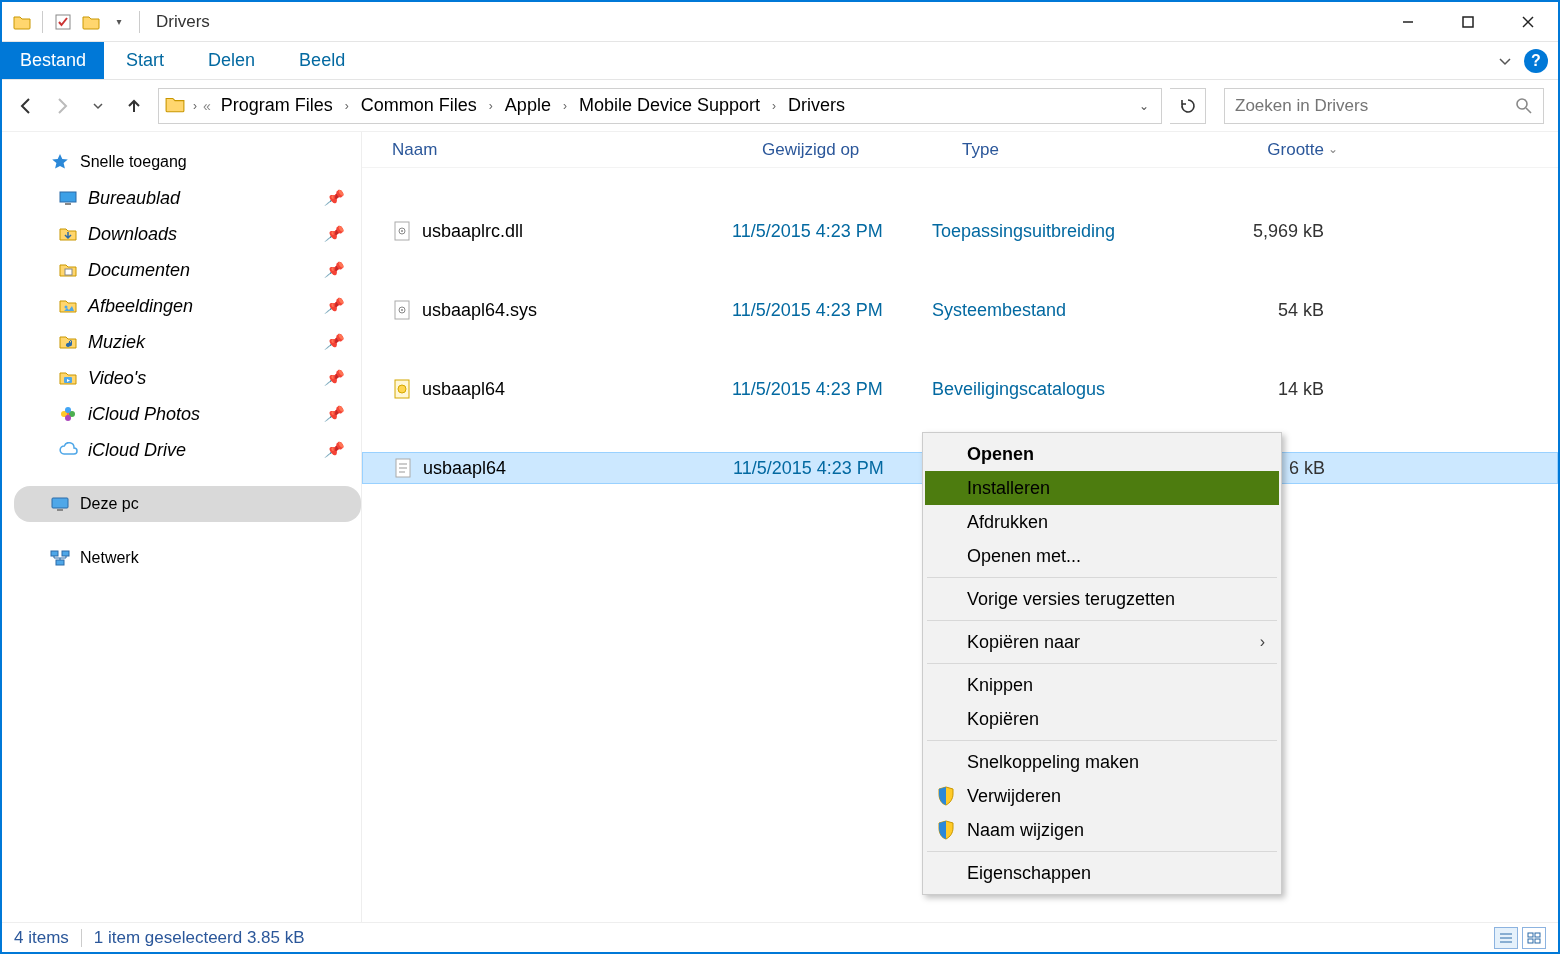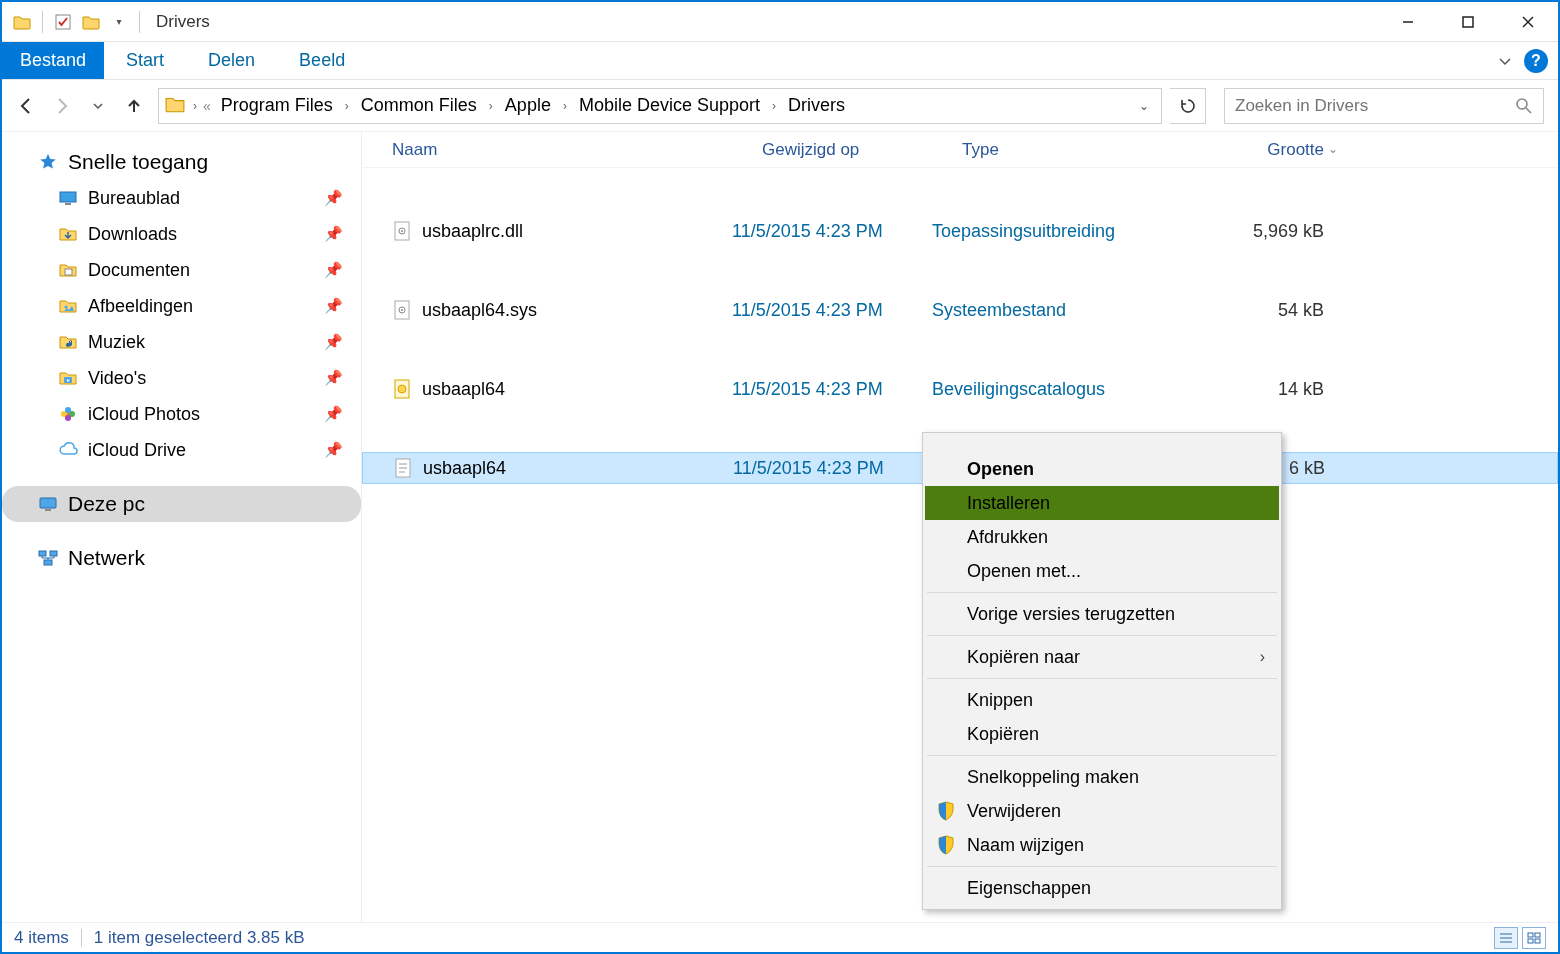--- a/index.html
+++ b/index.html
@@ -23,44 +23,44 @@
   .nav .breadcrumb .foldericon { width: 22px; height: 22px; }
   .nav .breadcrumb .crumb { padding: 0 6px; white-space: nowrap; font-size: 18px; }
   .nav .breadcrumb .sep { color: #666; font-size: 12px; padding: 0 2px; }
   .nav .breadcrumb .bcspacer { flex: 1; }
   .nav .refresh { width: 36px; height: 36px; border: 1px solid #d0d0d0; border-left: none; display: flex; align-items: center; justify-content: center; }
   .nav .search { width: 320px; height: 36px; border: 1px solid #d0d0d0; margin-left: 14px; display: flex; align-items: center; padding: 0 10px; color: #888; font-size: 17px; margin-right: 6px; }
   .nav .search .sinput { flex: 1; border: none; outline: none; font-size: 17px; color: #888; background: transparent; }
   .body { display: flex; height: calc(100% - 40px - 38px - 52px - 30px); }
   .sidebar { width: 360px; border-right: 1px solid #eee; padding-top: 12px; }
   .sidebar .item { height: 36px; display: flex; align-items: center; padding-left: 36px; font-size: 18px; position: relative; }
-  .sidebar .item.hdr { padding-left: 36px; font-size: 21px; }
+  .sidebar .item.hdr { padding-left: 36px; font-size: 16px; margin-left: 12px; }
   .sidebar .item .icon { width: 20px; height: 20px; margin-right: 10px; display: flex; align-items: center; justify-content: center; }
   .sidebar .item .pin { position: absolute; right: 18px; color: #888; font-size: 15px; }
   .sidebar .item.selected { background: #d9d9d9; border-radius: 16px; }
-  .sidebar .item.level2 { padding-left: 56px; }
+  .sidebar .item.level2 { padding-left: 56px; font-style: italic; }
   .sidebar .spacer { height: 18px; }
   .content { flex: 1; position: relative; }
   .colheads { display: flex; height: 36px; align-items: center; border-bottom: 1px solid #f3f3f3; font-size: 17px; color: #2b579a; }
   .colheads .ch { padding-left: 30px; }
   .col-name { width: 370px; }
   .col-date { width: 200px; }
   .col-type { width: 290px; }
   .col-size { width: 120px; text-align: right; padding-right: 18px; }
   .files { }
   .filerow { display: flex; height: 32px; align-items: center; font-size: 18px; padding-left: 30px; margin-top: 47px; }
   .filerow.selected { background: #cce8ff; border: 1px solid #99d1ff; }
   .filerow .fname { width: 340px; display: flex; align-items: center; gap: 10px; }
   .filerow .fdate { width: 200px; color: #0369a1; }
   .filerow .ftype { width: 290px; color: #0369a1; }
   .filerow .fsize { width: 120px; text-align: right; padding-right: 18px; color: #333; }
   .filerow .ficon { width: 20px; height: 20px; display: inline-flex; align-items: center; justify-content: center; }
   .contextmenu { position: absolute; top: 300px; left: 560px; width: 360px; background: #f2f2f2; border: 1px solid #ccc; box-shadow: 3px 3px 6px rgba(0,0,0,0.25); padding: 4px 2px; z-index: 10; }
   .contextmenu .cmitem { height: 34px; display: flex; align-items: center; padding-left: 42px; font-size: 18px; position: relative; }
-  .contextmenu .cmitem.default { font-weight: bold; margin-top: 15px; }
+  .contextmenu .cmitem.default { font-weight: bold; }
   .contextmenu .cmitem.hover { background: #4d7c0f; }
   .contextmenu .cmsep { height: 1px; background: #d8d8d8; margin: 4px 2px; }
   .contextmenu .cmitem .cicon { position: absolute; left: 10px; width: 22px; height: 22px; display: flex; align-items: center; justify-content: center; }
   .contextmenu .cmitem .arrow { position: absolute; right: 14px; color: #444; font-size: 16px; }
   .statusbar { height: 30px; border-top: 1px solid #eee; display: flex; align-items: center; padding: 0 12px; font-size: 17px; color: #2b579a; }
   .statusbar .stsep { width:1px; height:18px; background:#ccc; margin:0 12px; }
   .statusbar .stspacer { flex:1; }
   .statusbar .viewbtn { width:24px; height:22px; border:1px solid #8cb3e0; margin-left:4px; display:flex; align-items:center; justify-content:center; }
   svg { display: block; }
 </style>

